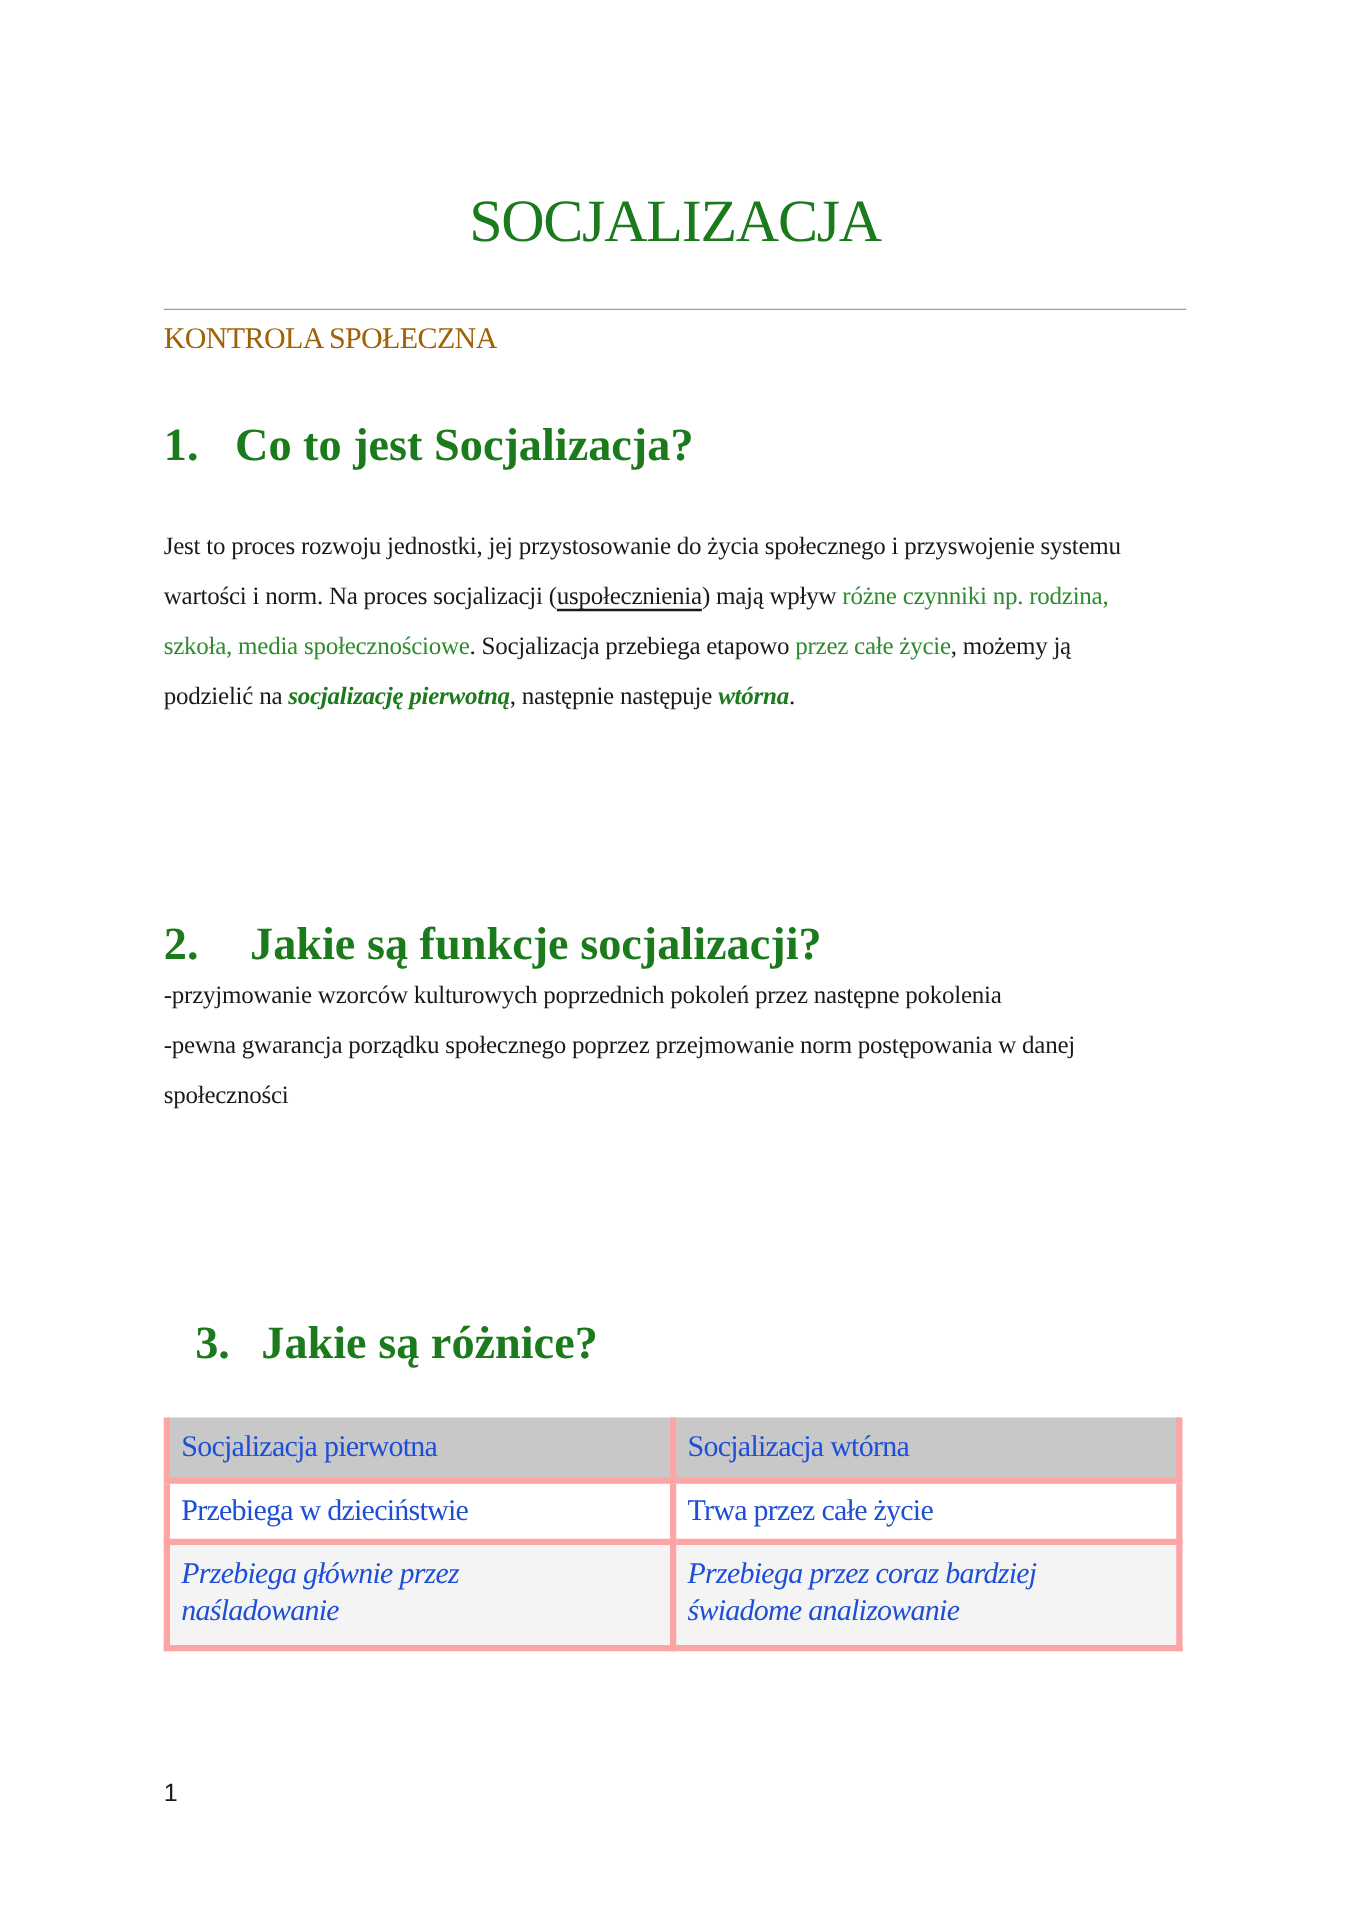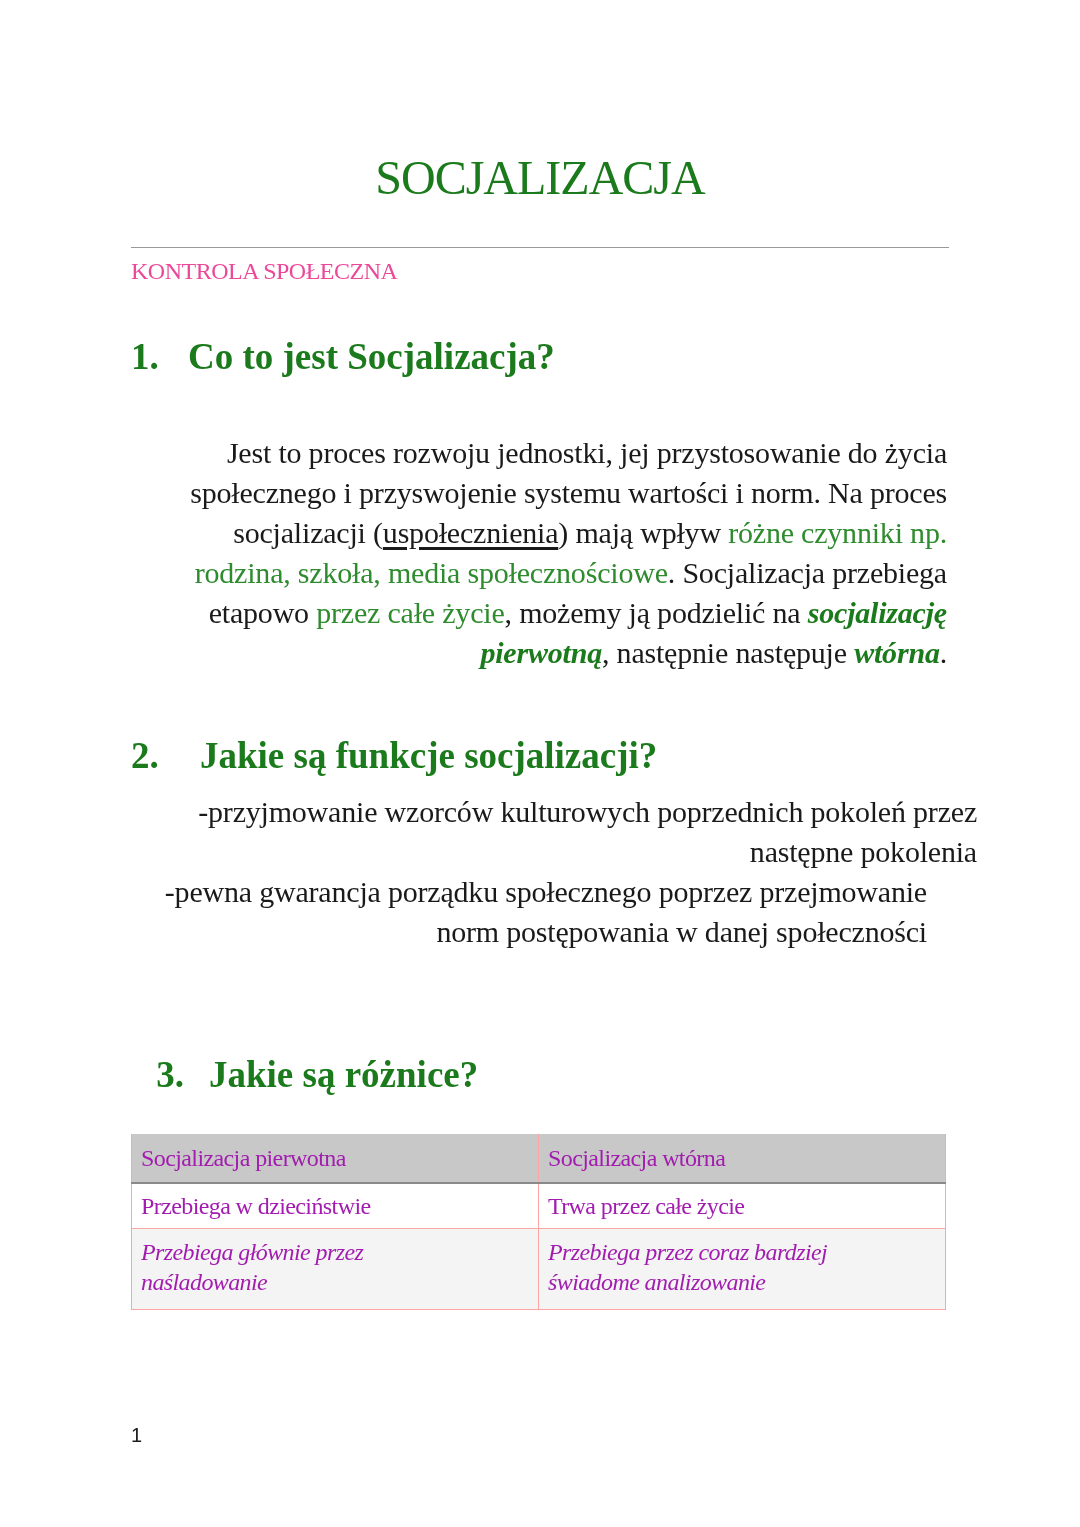--- a/index.html
+++ b/index.html
@@ -42,21 +42,21 @@
       height: 0;
       border-top: 1.5px solid #9a9a9a;
     }
     .subtitle {
       position: absolute;
       top: 256px;
       left: 0;
       font-size: 24px;
       line-height: 30px;
       letter-spacing: -0.5px;
-      color: #ec4899;
+      color: #a16207;
     }
     .h {
       position: absolute;
       left: 0;
       margin: 0;
       font-size: 37px;
       line-height: 40px;
       font-weight: bold;
       color: #1b7a1b;
       white-space: nowrap;
@@ -66,50 +66,49 @@
     #h1 .num { width: 57px; }
     #h2 { top: 736px; }
     #h2 .num { width: 69px; }
     #h3 { top: 1055px; text-align: center; }
     #h3 .num { width: 78px; }
 
     .para {
       position: absolute;
       left: 0;
       width: 830px;
-      font-size: 30px;
+      font-size: 20px;
       line-height: 40px;
       color: #1a1a1a;
-      margin: 16px;
+      margin: 0;
       letter-spacing: -0.2px;
-      text-align: right;
     }
     #p1 { top: 417px; }
     .green { color: #2e8b2e; }
     .em-green { color: #1b7a1b; font-weight: bold; font-style: italic; }
     .u { text-decoration: underline; text-underline-offset: 4px; }
 
     #functions { top: 776px; }
     .fn-line { display: block; }
 
     .table {
       position: absolute;
       top: 1134px;
       left: 0;
       width: 815px;
       border-collapse: collapse;
       font-size: 24px;
       letter-spacing: -0.6px;
-      color: #a21caf;
+      color: #1d4ed8;
     }
     .table th, .table td {
       text-align: left;
       vertical-align: top;
       padding: 0 9px;
-      border: 1px solid #fca5a5;
+      border: 5px solid #fca5a5;
       width: 50%;
       line-height: 30px;
       font-weight: normal;
     }
     .table th {
       background: #c8c8c8;
       height: 48px;
       vertical-align: middle;
       border-bottom: 2px solid #8a8a8a;
       border-top: none;

